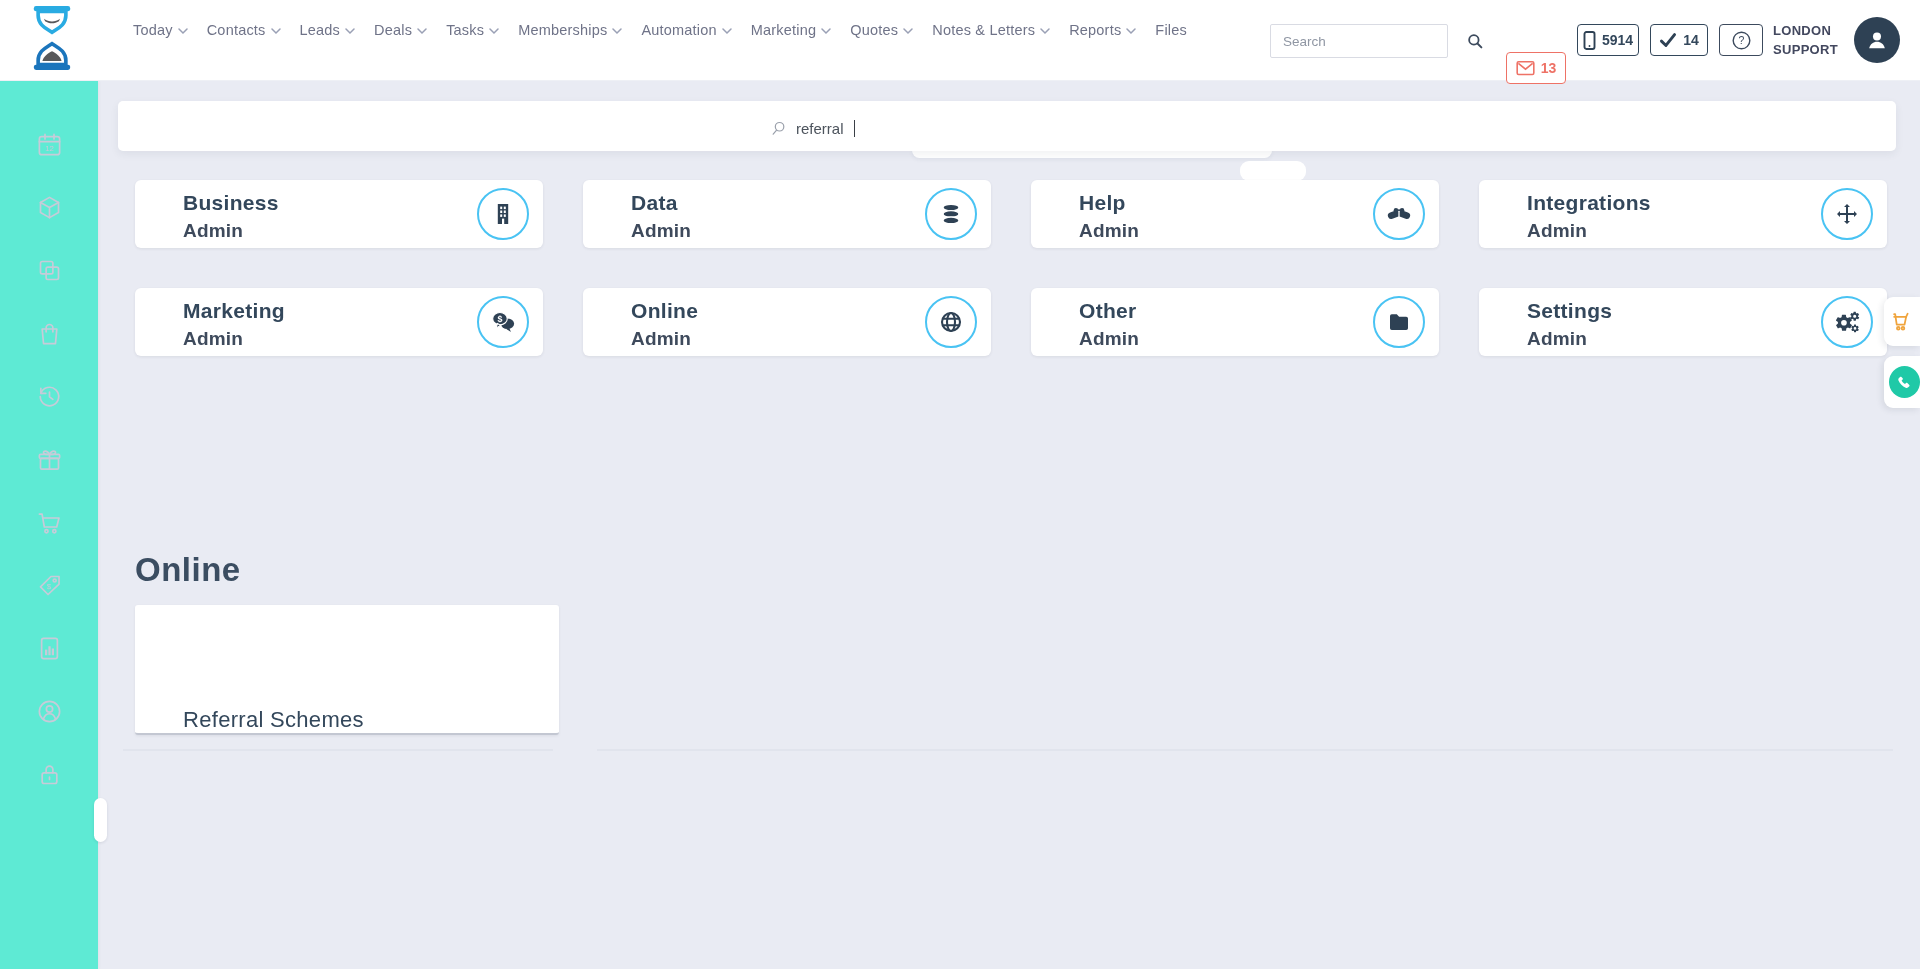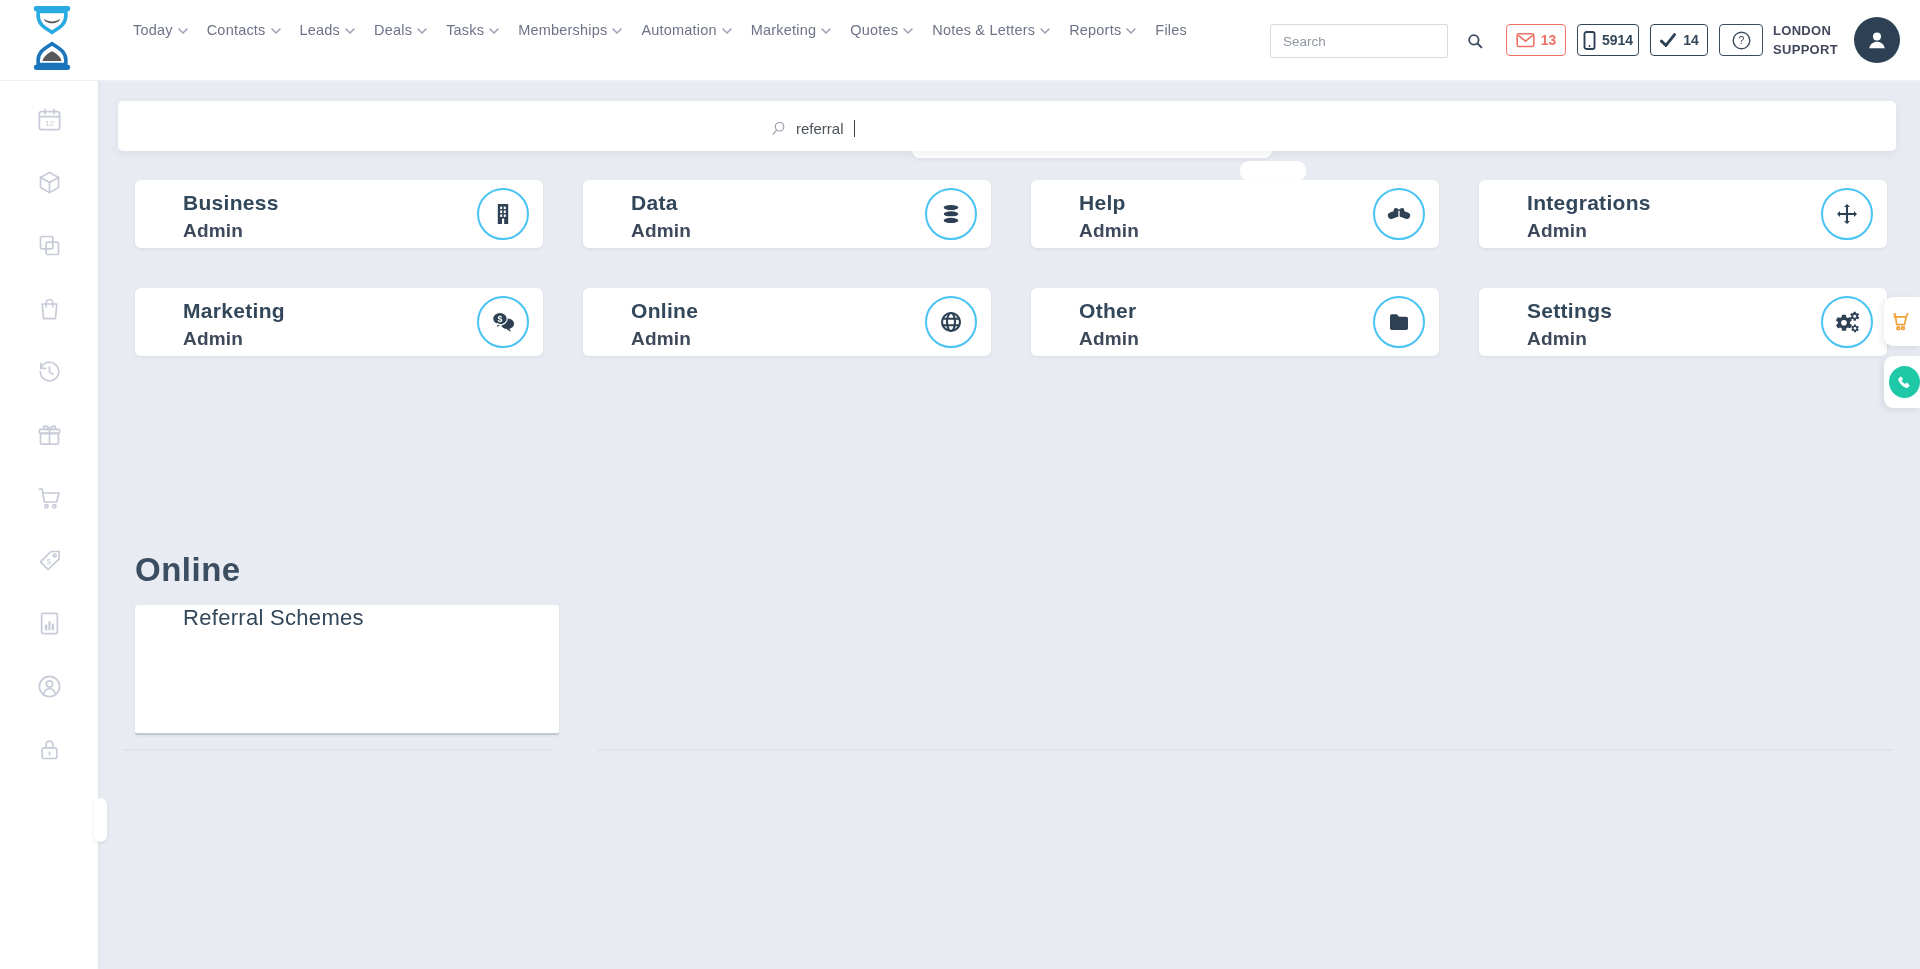--- a/index.html
+++ b/index.html
@@ -18,34 +18,34 @@
   .top-search{position:absolute;left:1270px;top:24px;width:176px;height:32px;
               border:1px solid #d9dbe3;border-radius:2px;background:#fff;display:flex;align-items:center;}
   .top-search input{flex:1;border:none;outline:none;background:transparent;padding:0 6px 0 12px;
               font-size:13.5px;color:#5a6270;font-family:inherit;}
   .top-search input::placeholder{color:#8f96a3;}
   .top-search .mag{width:30px;height:30px;display:flex;align-items:center;justify-content:center;cursor:pointer;}
 
   .badge{position:absolute;top:24px;height:32px;border-radius:4px;display:flex;align-items:center;
          justify-content:center;gap:6px;background:#fff;cursor:pointer;box-sizing:border-box;}
   .badge .num{font-size:14px;font-weight:700;}
-  .badge-mail{left:1506px;width:60px;border:1.5px solid #ee7266;color:#ee7266;}
+  .badge-mail{left:1506px;width:60px;border:1.5px solid #ee7266;color:#ee7266;margin-top:28px;}
   .badge-phone{left:1577px;width:62px;border:1.5px solid #33475b;color:#33475b;}
   .badge-check{left:1650px;width:58px;border:1.5px solid #33475b;color:#33475b;}
   .badge-help{left:1719px;width:44px;border:1.5px solid #3c4a5d;color:#3c4a5d;}
 
   .user-name{position:absolute;left:1773px;top:21px;width:80px;color:#43485f;font-size:13px;
              font-weight:700;line-height:19px;letter-spacing:.3px;cursor:pointer;}
   .avatar{position:absolute;left:1854px;top:17px;width:46px;height:46px;border-radius:50%;
           background:#2e4154;display:flex;align-items:center;justify-content:center;cursor:pointer;}
 
   
-  .sidebar{position:absolute;left:0;top:80px;width:98px;height:889px;background:#ffffff;
+  .sidebar{position:absolute;left:0;top:80px;width:98px;height:889px;background:#5eead4;
            box-shadow:1px 0 3px rgba(40,50,70,.05);z-index:20;
-           display:flex;flex-direction:column;align-items:center;padding-top:26px;box-sizing:border-box;gap:36px;}
+           display:flex;flex-direction:column;align-items:center;padding-top:51px;box-sizing:border-box;gap:36px;}
   .side-ic{width:27px;height:27px;cursor:pointer;flex:0 0 auto;}
 
   
   .admin-search-bar{position:absolute;left:118px;top:101px;width:1778px;height:50px;background:#fff;
            border-radius:5px;box-shadow:0 3px 8px rgba(40,50,70,.07);z-index:6;cursor:text;}
   .admin-query{position:absolute;left:652px;top:0;height:54px;display:flex;align-items:center;gap:9px;}
   .admin-query .q{font-size:15px;color:#4c535c;}
   .caret{display:inline-block;width:1.5px;height:17px;background:#3a3f46;margin-left:1px;vertical-align:middle;}
   .bump{position:absolute;background:#fff;z-index:5;}
   .bump-a{left:912px;top:143px;width:360px;height:15px;border-radius:8px;box-shadow:0 2px 4px rgba(40,50,70,.05);}
@@ -57,21 +57,21 @@
         box-shadow:0 1px 3px rgba(40,50,70,.09);cursor:pointer;}
   .card-title{position:absolute;left:48px;top:11px;font-size:21px;font-weight:600;color:#33475b;letter-spacing:.3px;}
   .card-sub{position:absolute;left:48px;top:40px;font-size:19px;font-weight:600;color:#3e4a5c;letter-spacing:.2px;}
   .icon-circle{position:absolute;right:14px;top:8px;width:52px;height:52px;border-radius:50%;
         border:2px solid #49c3f3;box-sizing:border-box;display:flex;align-items:center;justify-content:center;background:#fff;}
 
   .online-heading{position:absolute;left:135px;top:551px;font-size:33px;font-weight:600;color:#3b4d61;
         letter-spacing:.5px;z-index:7;}
   .result-card{position:absolute;left:135px;top:605px;width:424px;height:128px;background:#fff;
         border-radius:3px;border-bottom:2px solid #c3c7d2;box-shadow:0 1px 3px rgba(40,50,70,.08);
-        display:flex;align-items:flex-start;cursor:pointer;z-index:7;}
+        display:flex;align-items:flex-end;cursor:pointer;z-index:7;}
   .result-label{margin-left:48px;font-size:22px;font-weight:500;color:#33475b;letter-spacing:.3px;}
   .line{position:absolute;height:2px;background:#e1e4ed;z-index:4;}
   .line-a{left:123px;top:749px;width:430px;}
   .line-b{left:597px;top:749px;width:1296px;}
 
   .edge-handle{position:absolute;left:94px;top:798px;width:13px;height:44px;background:#fff;border-radius:7px;
         box-shadow:0 1px 3px rgba(40,50,70,.12);z-index:21;cursor:pointer;}
 
   .side-tab{position:absolute;left:1884px;width:36px;background:#fff;border-radius:9px 0 0 9px;
         box-shadow:-2px 2px 6px rgba(40,50,70,.10);display:flex;align-items:center;z-index:25;cursor:pointer;}

